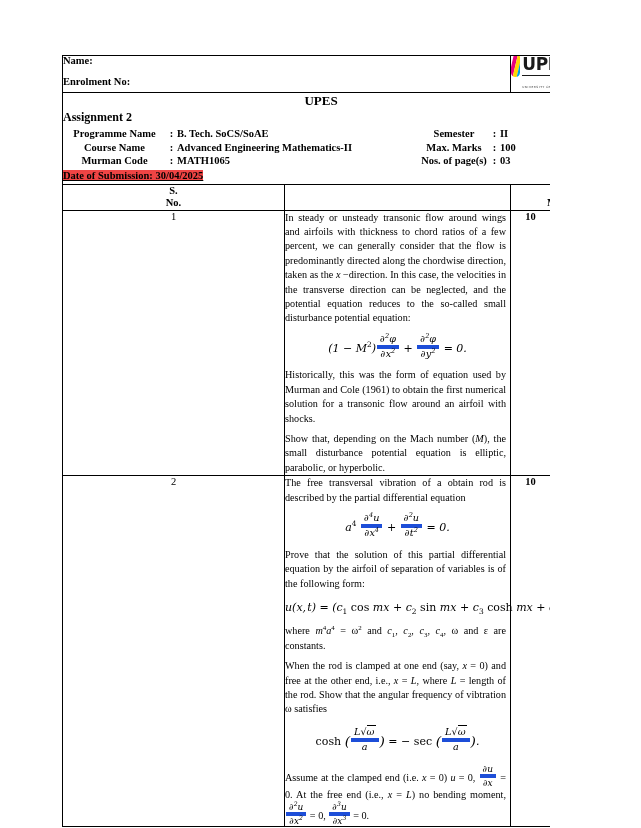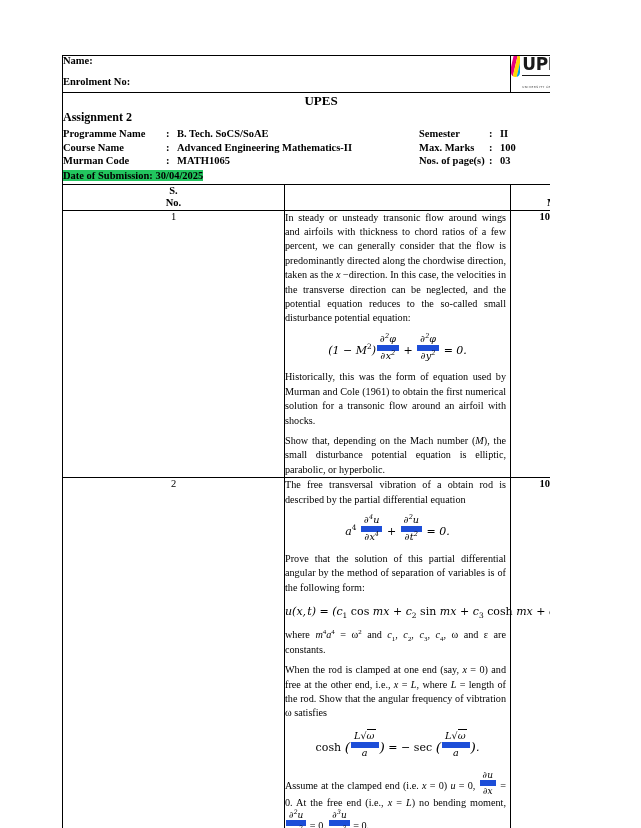--- a/index.html
+++ b/index.html
@@ -100,36 +100,37 @@
     font-size: 12px;
     line-height: 17px;
     margin-bottom: 1px;
   }
   .meta-grid {
     display: flex;
     justify-content: space-between;
     font-weight: bold;
     font-size: 10.5px;
     line-height: 13.5px;
+    text-align: center;
   }
   .meta-left { width: 300px; }
   .meta-right { width: 170px; padding-left: 10px; }
   .meta-row { display: flex; white-space: nowrap; }
   .ml-label { width: 103px; }
   .ml-colon { width: 11px; }
   .mr-label { width: 70px; }
   .mr-colon { width: 11px; }
   .date-row {
     font-weight: bold;
     font-size: 10.5px;
     line-height: 14px;
     margin-top: 1px;
     margin-bottom: 1px;
   }
-  .hl { background: #22c55e; }
+  .hl { background: #ef4444; text-decoration: underline; }
 
   
   .col-head {
     text-align: center;
     font-weight: bold;
     font-size: 10.5px;
     line-height: 12.5px;
     padding: 3px 2px 4px 2px;
     vertical-align: top;
   }
@@ -143,21 +144,21 @@
   }
   .q-body {
     padding: 6px 9px 7px 9px;
     font-size: 10.2px;
     line-height: 14.4px;
     text-align: justify;
   }
   .q-body p { margin: 0 4px 6px 0; }
   .q-body p:last-child { margin-bottom: 0; }
   .q-marks, .q-co {
-    text-align: right;
+    text-align: center;
     vertical-align: middle;
     font-weight: bold;
     font-size: 10.5px;
   }
 
   
   .math { font-family: "DejaVu Serif", "Liberation Serif", serif; font-style: italic; }
   .mi { font-style: italic; }
   .mup { font-style: normal; }
   .eq-center {
@@ -167,21 +168,21 @@
   }
   .eq-inline { white-space: nowrap; }
   .frac {
     display: inline-block;
     vertical-align: -0.52em;
     text-align: center;
     font-size: 0.88em;
     line-height: 1.12;
     margin: 0 1px;
   }
-  .frac .num { display: block; padding: 0 3px; border-bottom: 6px solid #1d4ed8; }
+  .frac .num { display: block; padding: 0 3px; border-bottom: 4px solid #1d4ed8; }
   .frac .den { display: block; padding: 0 3px; }
   sup.sm { font-size: 0.68em; vertical-align: super; line-height: 0; }
   sub.sm { font-size: 0.68em; vertical-align: sub; line-height: 0; }
   .paren-big { font-size: 1.25em; vertical-align: -0.1em; }
   .sqrt-over { border-top: 1px solid #000; padding: 0 1px 0 0; }
 </style>
 </head>
 <body>
 
 <div id="page">
@@ -295,21 +296,21 @@
 
       <tr>
         <td class="q-num">2</td>
         <td class="q-body">
           <p>The free transversal vibration of a obtain rod is described by the partial differential equation</p>
 
           <div class="eq-center">
             <span class="eq-inline math"><span class="mi">a</span><sup class="sm mup">4</sup> <span class="frac"><span class="num">∂<sup class="sm">4</sup><span class="mi">u</span></span><span class="den">∂<span class="mi">x</span><sup class="sm">4</sup></span></span> + <span class="frac"><span class="num">∂<sup class="sm">2</sup><span class="mi">u</span></span><span class="den">∂<span class="mi">t</span><sup class="sm">2</sup></span></span> = 0.</span>
           </div>
 
-          <p>Prove that the solution of this partial differential angular by the method of separation of variables is of the following form:</p>
+          <p>Prove that the solution of this partial differential equation by the airfoil of separation of variables is of the following form:</p>
 
           <div class="eq-center" style="text-align:left;margin:9px 0 9px 0;">
             <span class="eq-inline math"><span class="mi">u</span>(<span class="mi">x</span>, <span class="mi">t</span>) = (<span class="mi">c</span><sub class="sm mup">1</sub> <span class="mup">cos</span> <span class="mi">mx</span> + <span class="mi">c</span><sub class="sm mup">2</sub> <span class="mup">sin</span> <span class="mi">mx</span> + <span class="mi">c</span><sub class="sm mup">3</sub> <span class="mup">cosh</span> <span class="mi">mx</span> + <span class="mi">c</span><sub class="sm mup">4</sub> <span class="mup">sinh</span> <span class="mi">mx</span>) <span class="mup">cos</span>(ω + ε)</span>
           </div>
 
           <p>where <span class="mi">m</span><sup class="sm">4</sup><span class="mi">a</span><sup class="sm">4</sup> = ω<sup class="sm">2</sup> and <span class="mi">c</span><sub class="sm">1</sub>, <span class="mi">c</span><sub class="sm">2</sub>, <span class="mi">c</span><sub class="sm">3</sub>, <span class="mi">c</span><sub class="sm">4</sub>, ω and ε are constants.</p>
 
           <p>When the rod is clamped at one end (say, <span class="mi">x</span> = 0) and free at the other end, i.e., <span class="mi">x</span> = <span class="mi">L</span>, where <span class="mi">L</span> = length of the rod. Show that the angular frequency of vibtration ω satisfies</p>
 
           <div class="eq-center" style="margin:10px 0 11px 0;">

